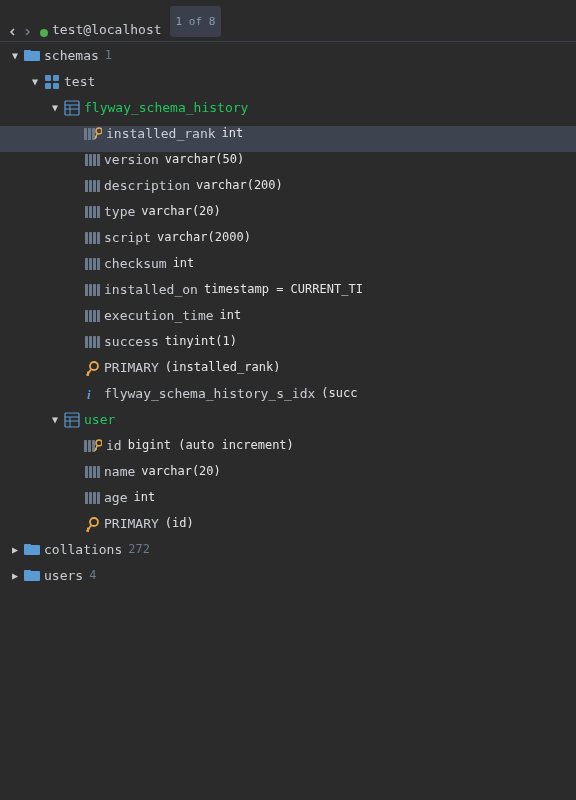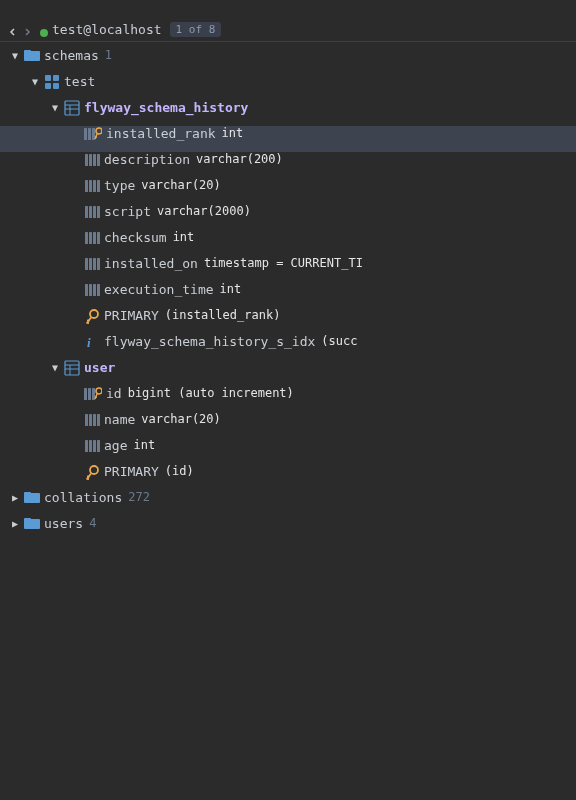--- a/index.html
+++ b/index.html
@@ -51,22 +51,22 @@
       width: 16px;
       height: 14px;
     }
 
     .item-name {
       color: #c9cdd4;
       font-weight: 400;
     }
 
     .item-name-bold {
-      color: #c4b5fd;
-      font-weight: 700;
+      color: #22c55e;
+      font-weight: 400;
     }
 
     .item-type {
       color: #e5e5e5;
       margin-left: 6px;
       font-size: 12px;
     }
 
     .item-count {
       color: #6b7a8d;
@@ -94,21 +94,21 @@
     .header-title {
       color: #c9cdd4;
       font-size: 13px;
       font-weight: 500;
     }
 
     .header-badge {
       background-color: #3a3f4b;
       color: #8a9bb0;
       font-size: 11px;
-      padding: 1px 6px;
+      padding: 9px 6px;
       border-radius: 3px;
       margin-left: 8px;
     }
 
     .dot-green {
       width: 8px;
       height: 8px;
       background: #4caf50;
       border-radius: 50%;
       display: inline-block;
@@ -189,20 +189,31 @@
       <rect x="8" y="2" width="3" height="12" rx="0.5" fill="#6b7a8d"></rect>
 
       <circle cx="15" cy="5" r="3" fill="none" stroke="#e8a84a" stroke-width="1.5"></circle>
       <line x1="13" y1="8" x2="11" y2="13" stroke="#e8a84a" stroke-width="1.5"></line>
       <line x1="11" y1="11" x2="13" y2="11" stroke="#e8a84a" stroke-width="1.5"></line>
     </svg>
     <span class="item-name">installed_rank</span>
     <span class="item-type">int</span>
   </div>
 
+  <div class="tree-item indent-4">
+    <span class="arrow-placeholder"></span>
+    <svg width="16" height="16" viewBox="0 0 16 16" style="margin-right:4px; flex-shrink:0;">
+      <rect x="1" y="2" width="3" height="12" rx="0.5" fill="#6b7a8d"></rect>
+      <rect x="5" y="2" width="3" height="12" rx="0.5" fill="#6b7a8d"></rect>
+      <rect x="9" y="2" width="3" height="12" rx="0.5" fill="#6b7a8d"></rect>
+      <rect x="13" y="2" width="3" height="12" rx="0.5" fill="#6b7a8d"></rect>
+    </svg>
+    <span class="item-name">version</span>
+    <span class="item-type">varchar(50)</span>
+  </div>
 
   <div class="tree-item indent-4">
     <span class="arrow-placeholder"></span>
     <svg width="16" height="16" viewBox="0 0 16 16" style="margin-right:4px; flex-shrink:0;">
       <rect x="1" y="2" width="3" height="12" rx="0.5" fill="#6b7a8d"></rect>
       <rect x="5" y="2" width="3" height="12" rx="0.5" fill="#6b7a8d"></rect>
       <rect x="9" y="2" width="3" height="12" rx="0.5" fill="#6b7a8d"></rect>
       <rect x="13" y="2" width="3" height="12" rx="0.5" fill="#6b7a8d"></rect>
     </svg>
     <span class="item-name">description</span>
@@ -263,20 +274,31 @@
     <svg width="16" height="16" viewBox="0 0 16 16" style="margin-right:4px; flex-shrink:0;">
       <rect x="1" y="2" width="3" height="12" rx="0.5" fill="#6b7a8d"></rect>
       <rect x="5" y="2" width="3" height="12" rx="0.5" fill="#6b7a8d"></rect>
       <rect x="9" y="2" width="3" height="12" rx="0.5" fill="#6b7a8d"></rect>
       <rect x="13" y="2" width="3" height="12" rx="0.5" fill="#6b7a8d"></rect>
     </svg>
     <span class="item-name">execution_time</span>
     <span class="item-type">int</span>
   </div>
 
+  <div class="tree-item indent-4">
+    <span class="arrow-placeholder"></span>
+    <svg width="16" height="16" viewBox="0 0 16 16" style="margin-right:4px; flex-shrink:0;">
+      <rect x="1" y="2" width="3" height="12" rx="0.5" fill="#6b7a8d"></rect>
+      <rect x="5" y="2" width="3" height="12" rx="0.5" fill="#6b7a8d"></rect>
+      <rect x="9" y="2" width="3" height="12" rx="0.5" fill="#6b7a8d"></rect>
+      <rect x="13" y="2" width="3" height="12" rx="0.5" fill="#6b7a8d"></rect>
+    </svg>
+    <span class="item-name">success</span>
+    <span class="item-type">tinyint(1)</span>
+  </div>
 
   <div class="tree-item indent-4">
     <span class="arrow-placeholder"></span>
     <svg width="16" height="16" viewBox="0 0 16 16" style="margin-right:4px; flex-shrink:0;">
       <circle cx="10" cy="6" r="4" fill="none" stroke="#e8a84a" stroke-width="1.8"></circle>
       <line x1="7" y1="9.5" x2="3" y2="15" stroke="#e8a84a" stroke-width="1.8"></line>
       <line x1="3" y1="12.5" x2="5.5" y2="12.5" stroke="#e8a84a" stroke-width="1.8"></line>
       <line x1="2.5" y1="15" x2="5" y2="15" stroke="#e8a84a" stroke-width="1.8"></line>
     </svg>
     <span class="item-name">PRIMARY</span>

